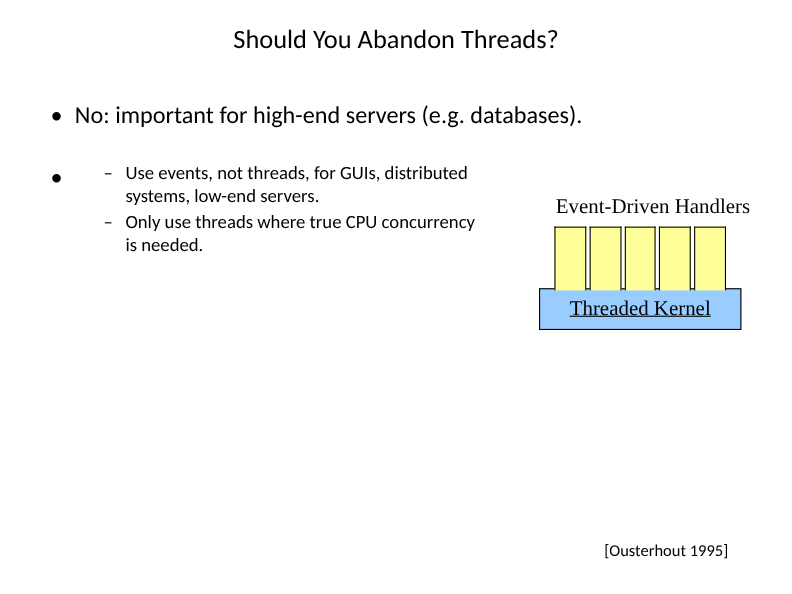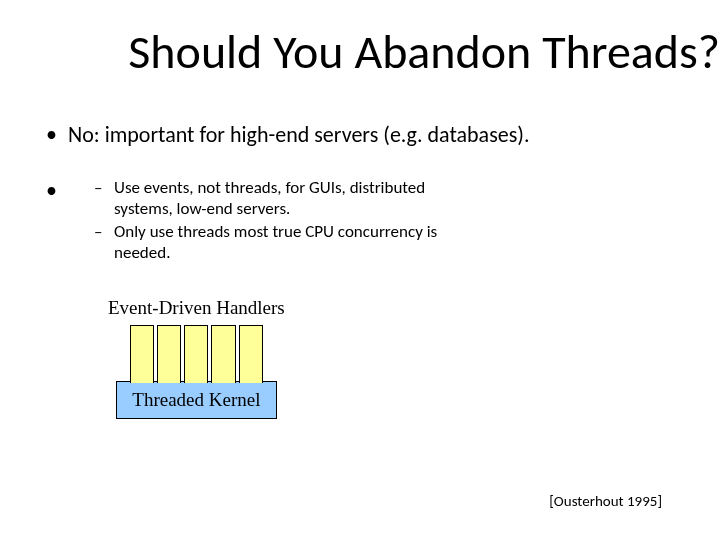--- a/index.html
+++ b/index.html
@@ -6,23 +6,23 @@
   body {
     width: 720px;
     height: 540px;
     background: #fff;
     font-family: Calibri, "Segoe UI", Arial, sans-serif;
     color: #000;
     position: relative;
     overflow: hidden;
   }
   .title {
-    font-size: 48px;
+    font-size: 24px;
     font-weight: 400;
-    text-align: right;
+    text-align: center;
     padding-top: 22px;
     letter-spacing: 0px;
   }
   .content {
     padding: 40px 38px 0 42px;
   }
   .top-bullets {
     list-style: none;
   }
   .top-bullets > li {
@@ -36,21 +36,20 @@
     content: "•";
     position: absolute;
     left: 4px;
     top: 0;
     color: #000;
     font-size: 22px;
   }
   .columns {
     display: flex;
     align-items: flex-start;
-    flex-direction: column;
   }
   .sub-bullets {
     list-style: none;
     width: 350px;
     margin-left: 24px;
   }
   .sub-bullets > li {
     position: relative;
     padding-left: 22px;
     font-size: 17px;
@@ -89,20 +88,21 @@
     border-bottom: none;
   }
   .kernel-box {
     border: 1px solid #000;
     background: #99ccff;
     font-family: "Times New Roman", Times, serif;
     font-size: 19px;
     text-align: center;
     padding: 6px 10px;
     margin: 0 8px;
+    text-decoration: underline;
   }
   .citation {
     position: absolute;
     right: 58px;
     bottom: 30px;
     font-size: 15px;
     text-align: right;
   }
 </style>
 </head>
@@ -110,21 +110,21 @@
 
 <h1 class="title">Should You Abandon Threads?</h1>
 
 <div class="content">
   <ul class="top-bullets">
     <li>No: important for high-end servers (e.g. databases).</li>
     <li>
       <div class="columns">
         <ul class="sub-bullets">
           <li>Use events, not threads, for GUIs, distributed systems, low-end servers.</li>
-          <li>Only use threads most true CPU concurrency is needed.</li>
+          <li>Only use threads where true CPU concurrency is needed.</li>
         </ul>
         <div class="diagram">
           <div class="diagram-label-top">Event-Driven Handlers</div>
           <div class="bars">
             <div class="bar"></div>
             <div class="bar"></div>
             <div class="bar"></div>
             <div class="bar"></div>
             <div class="bar"></div>
           </div>

